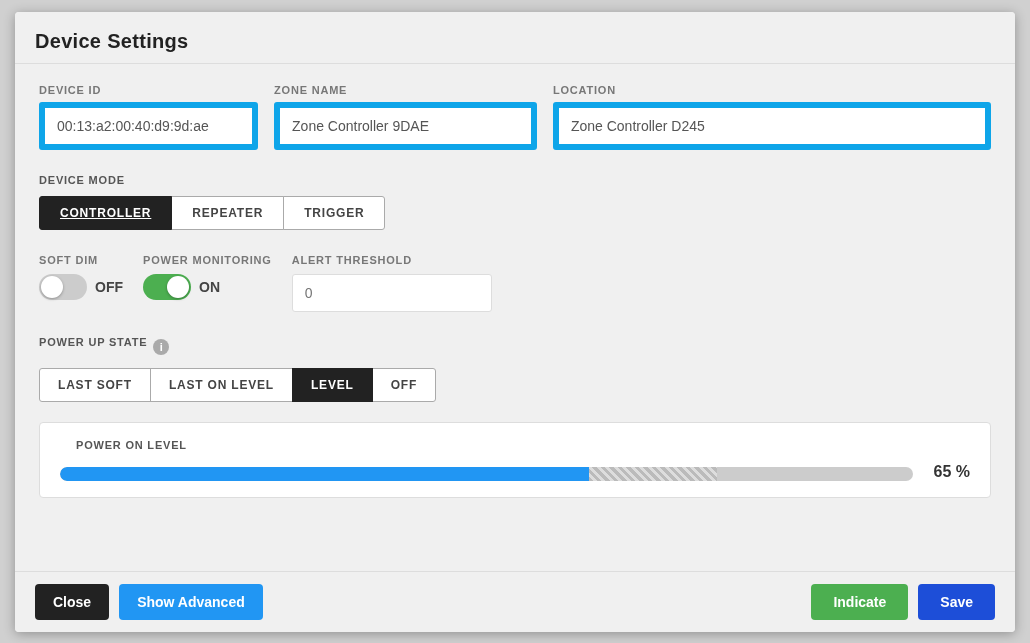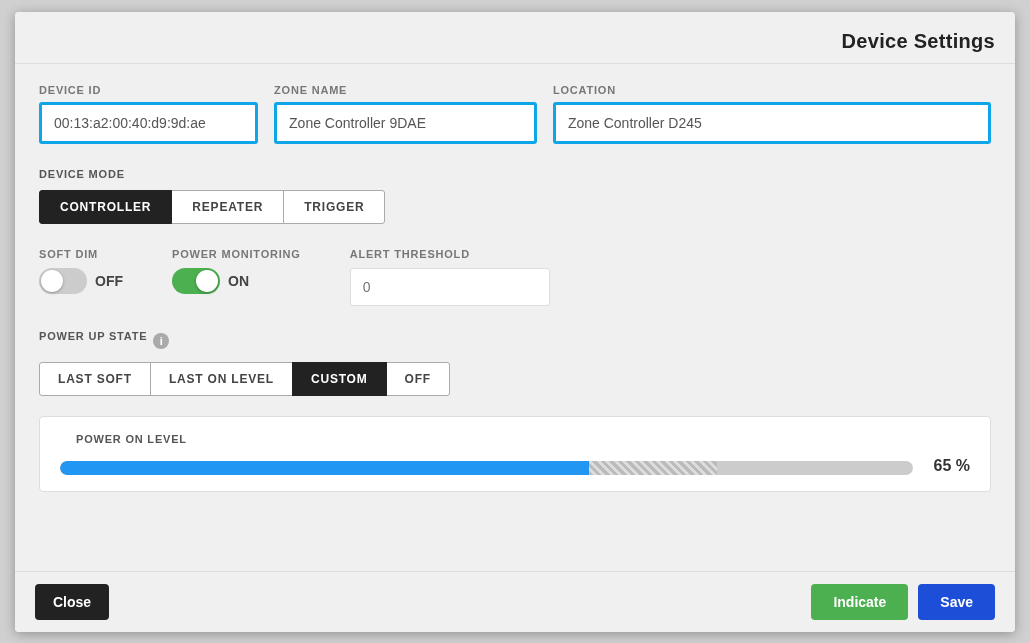--- a/index.html
+++ b/index.html
@@ -19,21 +19,21 @@
       height: 620px;
       border-radius: 4px;
       box-shadow: 0 2px 12px rgba(0,0,0,0.3);
       display: flex;
       flex-direction: column;
       overflow: hidden;
     }
     .modal-header {
       background: #f0f0f0;
       padding: 18px 20px 10px;
-      text-align: right;
+      text-align: left;
       border-bottom: 1px solid #ddd;
     }
     .modal-header h1 {
       font-size: 20px;
       font-weight: 600;
       color: #222;
       letter-spacing: 0.3px;
     }
     .modal-body {
       flex: 1;
@@ -55,21 +55,21 @@
     .field-group.medium { flex: 1.2; }
     .field-group.large { flex: 2; }
     .field-label {
       font-size: 11px;
       font-weight: 700;
       color: #777;
       letter-spacing: 0.8px;
       text-transform: uppercase;
     }
     .field-input {
-      border: 3px solid #0ea5e9;
+      border: 6px solid #0ea5e9;
       background: #fff;
       border-radius: 3px;
       padding: 10px 12px;
       font-size: 14px;
       color: #555;
       width: 100%;
       outline: none;
     }
     
     .section-label {
@@ -94,27 +94,28 @@
       background: #fff;
       color: #444;
       cursor: pointer;
       margin-right: -1px;
     }
     .mode-btn.active {
       background: #222;
       color: #fff;
       border-color: #222;
       z-index: 1;
+      text-decoration: underline;
     }
     .mode-btn:first-child { border-radius: 3px 0 0 3px; }
     .mode-btn:last-child { border-radius: 0 3px 3px 0; }
     
     .controls-row {
       display: flex;
-      gap: 49px;
+      gap: 20px;
       align-items: flex-start;
       margin-bottom: 24px;
     }
     .control-group {
       display: flex;
       flex-direction: column;
       gap: 8px;
     }
     .control-group-label {
       font-size: 11px;
@@ -409,21 +410,21 @@
     </div>
 
     <div class="power-up-section">
       <div class="section-label-row">
         <span class="section-label">POWER UP STATE</span>
         <div class="info-icon">i</div>
       </div>
       <div class="state-btn-group">
         <button class="state-btn">LAST SOFT</button>
         <button class="state-btn">LAST ON LEVEL</button>
-        <button class="state-btn active">CUSTOM</button>
+        <button class="state-btn active">LEVEL</button>
         <button class="state-btn">OFF</button>
       </div>
     </div>
 
     <div class="power-level-card">
       <div class="power-level-title">POWER ON LEVEL</div>
       <div class="slider-row">
         <div class="slider-track">
           <div class="slider-fill" style="width: 62%;"></div>
           <div class="slider-thumb-area" style="left: 62%; right: 0; width: 15%;"></div>
@@ -431,19 +432,20 @@
         <input type="range" min="0" max="100" value="65" style="position: absolute; opacity: 0; pointer-events: none;">
         <span class="slider-percent">65 %</span>
       </div>
     </div>
 
   </div>
 
   <div class="modal-footer">
     <div class="footer-left">
       <button class="btn-close">Close</button>
+      <button class="btn-advanced">Show Advanced</button>
     </div>
     <div class="footer-right">
       <button class="btn-indicate">Indicate</button>
       <button class="btn-save">Save</button>
     </div>
   </div>
 </div>
 
 </body></html>

